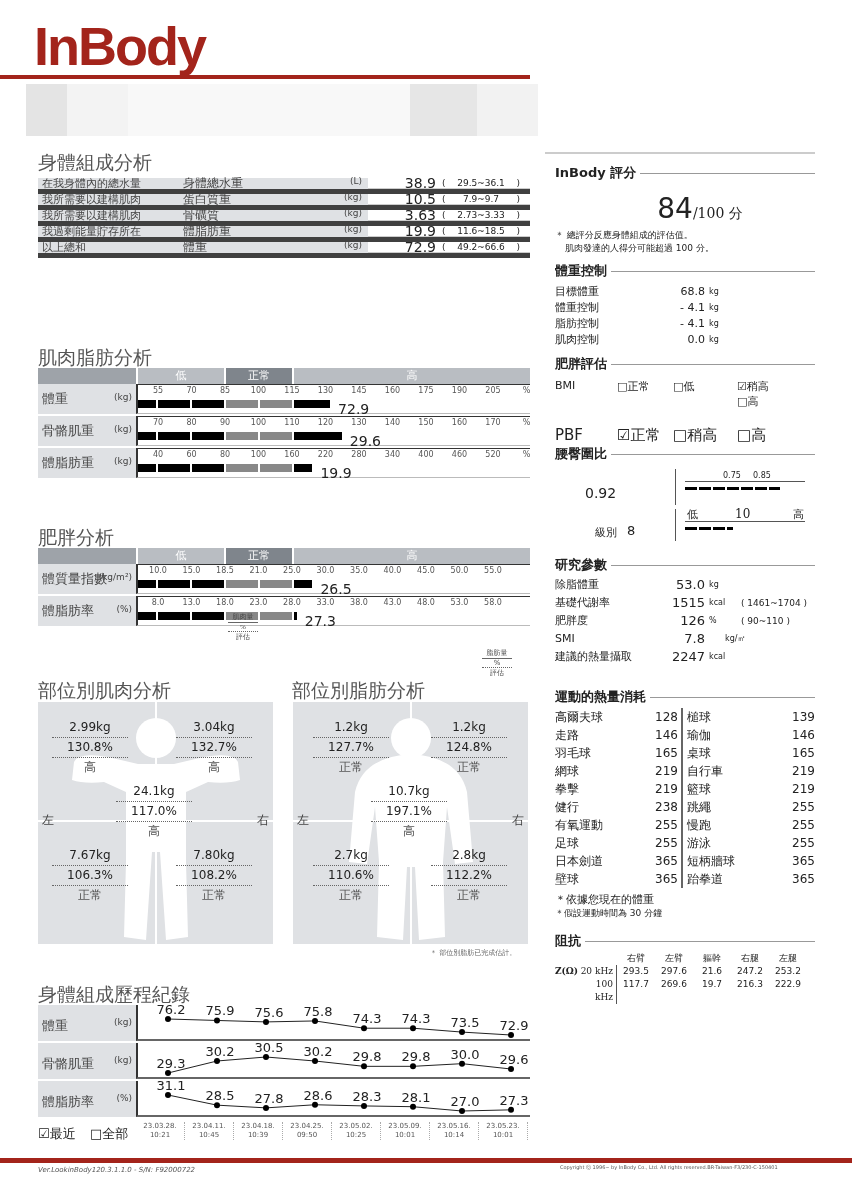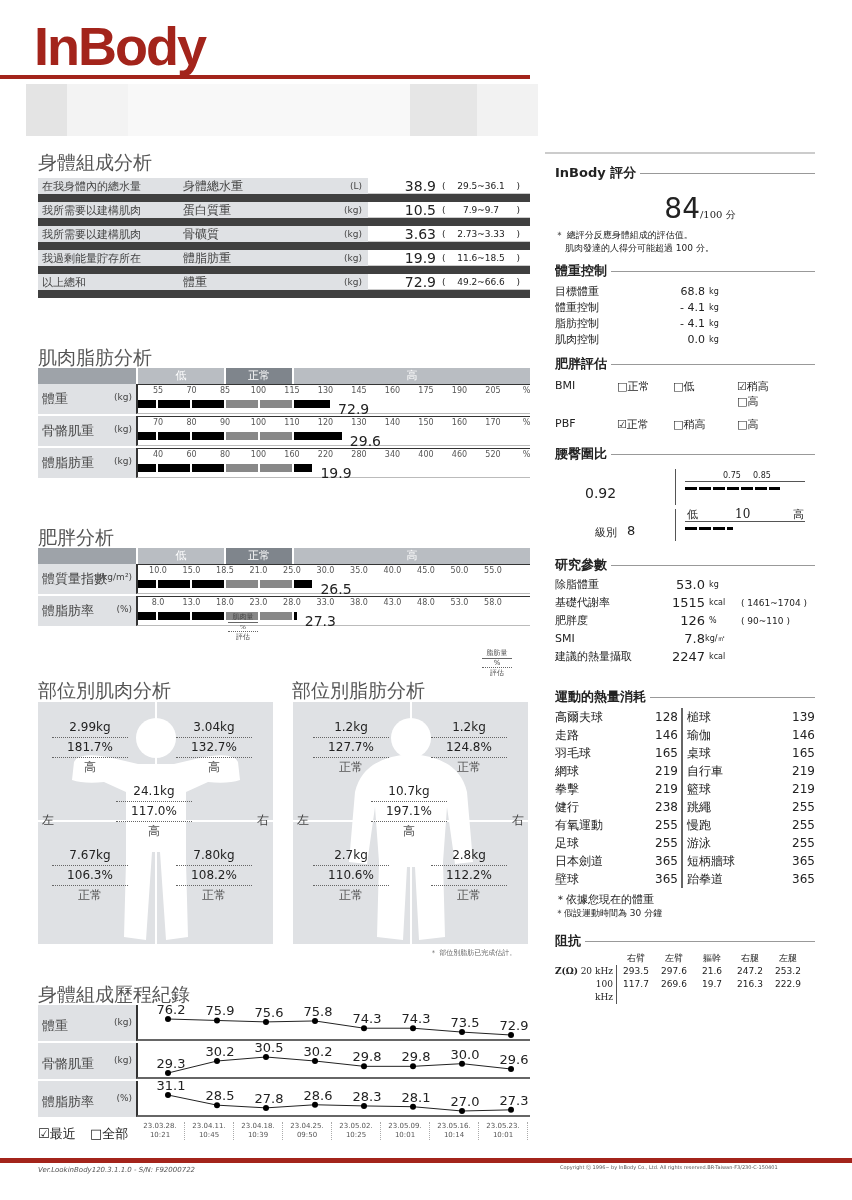--- a/index.html
+++ b/index.html
@@ -4,21 +4,21 @@
 <style>
   * { box-sizing: border-box; margin: 0; padding: 0; }
   body { width: 852px; height: 1200px; background: #fff; font-family: "DejaVu Sans", "Liberation Sans", sans-serif; color: #222; position: relative; overflow: hidden; }
   .abs { position: absolute; }
   .logo { left: 34px; top: 14px; font-family: "Liberation Sans", sans-serif; font-weight: bold; font-size: 54px; color: #a3241b; letter-spacing: -2px; line-height: 64px; }
   .top-rule { left: 0; top: 75px; width: 530px; height: 4px; background: #a3241b; }
   .blur-strip { left: 26px; top: 84px; width: 512px; height: 52px; background: linear-gradient(90deg,#e4e4e4 0 8%,#f3f3f3 8% 20%,#f8f8f8 20% 75%,#e6e6e6 75% 88%,#f2f2f2 88%); }
   .sec-title { font-size: 19px; color: #555; font-weight: normal; }
   
   .bc-table { left: 38px; top: 178px; width: 492px; }
-  .bc-row { display: flex; height: 24px; border-bottom: 8px solid #404040; }
+  .bc-row { display: flex; height: 16px; border-bottom: 5px solid #404040; }
   .bc-row .l { background: #dfe1e4; width: 330px; display: flex; align-items: center; font-size: 11px; color: #444; position: relative; }
   .bc-row .l .d { width: 145px; padding-left: 4px; }
   .bc-row .l .n { font-size: 12px; }
   .bc-row .l .u { position: absolute; right: 6px; bottom: 3px; font-size: 9px; }
   .bc-row .r { flex: 1; display: flex; align-items: center; font-size: 14px; border-bottom: 1px solid #ccc; }
   .bc-row .r .v { width: 68px; text-align: right; }
   .bc-row .r .rg { font-size: 9px; width: 90px; display: flex; justify-content: space-between; padding: 0 6px; }
   
   .bars { left: 38px; width: 492px; }
   .bar-head { display: flex; height: 16px; }
@@ -320,21 +320,21 @@
 
 <div class="seg-box" style="left:38px;">
   <div class="vline"></div>
     <div class="hline"></div>
   <svg class="figure-svg" width="235" height="242" style="position:absolute;left:0;top:0">
     <circle cx="118" cy="36" r="20" fill="#fff"></circle>
     <path d="M36 60 Q40 50 70 55 L100 62 L136 62 L166 55 Q196 50 200 60 L202 78 Q190 82 170 80 L148 90 L148 160 L150 235 L128 238 L122 150 L114 150 L108 238 L86 235 L88 160 L88 90 L66 80 Q46 82 34 78 Z" fill="#fff"></path>
   </svg>
   <div class="sv" style="left:14px;top:16px;">
       <div>2.99kg</div>
-      <div>181.7%</div>
+      <div>130.8%</div>
       <div>高</div>
     </div>
   <div class="sv" style="left:138px;top:16px;">
       <div>3.04kg</div>
       <div>132.7%</div>
       <div>高</div>
     </div>
   <div class="sv" style="left:78px;top:80px;">
       <div>24.1kg</div>
       <div>117.0%</div>
@@ -500,21 +500,21 @@
     <div style="width:49px;text-align:center;font-size:7px;color:#555;line-height:9px;border-right:1px dotted #aaa">
       <div>23.05.23.</div>
       <div>10:01</div>
     </div>
   </div>
 
 <div class="abs gray-rule" style="left:545px;top:152px;width:270px;"></div>
 <div class="abs rc" style="top:164px;">
   <div class="rh">InBody 評分</div>
   <div style="text-align:center;margin-top:10px;margin-left:30px;">
-    <span style="font-size:28px;">84</span><span style="font-size:10px;font-family:'DejaVu Serif',serif;">/100 分</span>
+    <span style="font-size:28px;">84</span><span style="font-size:14px;font-family:'DejaVu Serif',serif;">/100 分</span>
   </div>
   <div style="font-size:9px;margin-top:4px;">＊ 總評分反應身體組成的評估值。</div>
   <div style="font-size:9px;padding-left:10px;">肌肉發達的人得分可能超過 100 分。</div>
 </div>
 
 <div class="abs rc" style="top:262px;">
   <div class="rh">體重控制</div>
   <div id="wc" style="margin-top:4px;">
       <div class="kv">
         <span style="width:110px">目標體重</span>
@@ -540,21 +540,21 @@
 </div>
 
 <div class="abs rc" style="top:355px;">
   <div class="rh">肥胖評估</div>
   <div style="display:flex;margin-top:6px;font-size:11px;">
     <span style="width:62px">BMI</span>
     <span style="width:56px">□正常</span>
     <span style="width:64px">□低</span>
     <span><span>☑稍高</span><br><span>□高</span></span>
   </div>
-  <div style="display:flex;margin-top:8px;font-size:11px;">
+  <div style="display:flex;margin-top:17px;font-size:15px;">
     <span style="width:62px">PBF</span>
     <span style="width:56px">☑正常</span>
     <span style="width:64px">□稍高</span>
     <span>□高</span>
   </div>
 </div>
 
 <div class="abs rc" style="top:445px;">
   <div class="rh">腰臀圍比</div>
   <div style="position:relative;height:40px;">
@@ -597,21 +597,21 @@
       </div>
       <div class="kv" style="line-height:18px">
         <span style="width:100px">肥胖度</span>
         <span style="width:50px;text-align:right;font-size:13px">126</span>
         <span class="sm" style="margin-left:4px;width:32px">%</span>
         <span style="font-size:9px">( 90~110 )</span>
       </div>
       <div class="kv" style="line-height:18px">
         <span style="width:100px">SMI</span>
         <span style="width:50px;text-align:right;font-size:13px">7.8</span>
-        <span class="sm" style="margin-left:0;width:32px">kg/㎡</span>
+        <span class="sm" style="margin-left:20px;width:32px">kg/㎡</span>
         <span style="font-size:9px"></span>
       </div>
       <div class="kv" style="line-height:18px">
         <span style="width:100px">建議的熱量攝取</span>
         <span style="width:50px;text-align:right;font-size:13px">2247</span>
         <span class="sm" style="margin-left:4px;width:32px">kcal</span>
         <span style="font-size:9px"></span>
       </div>
     </div>
 </div>

